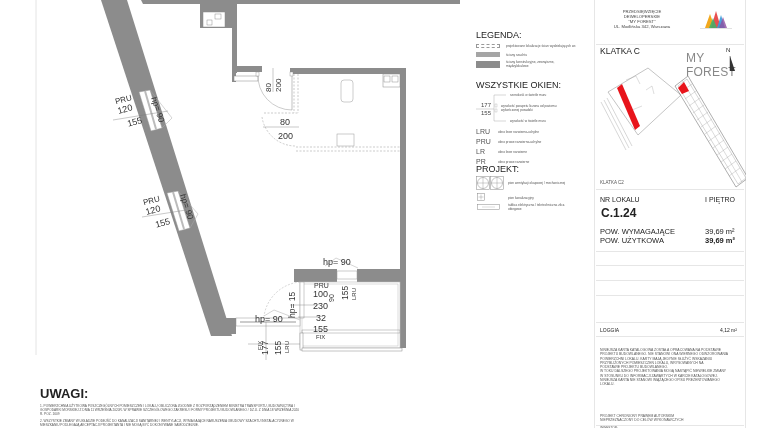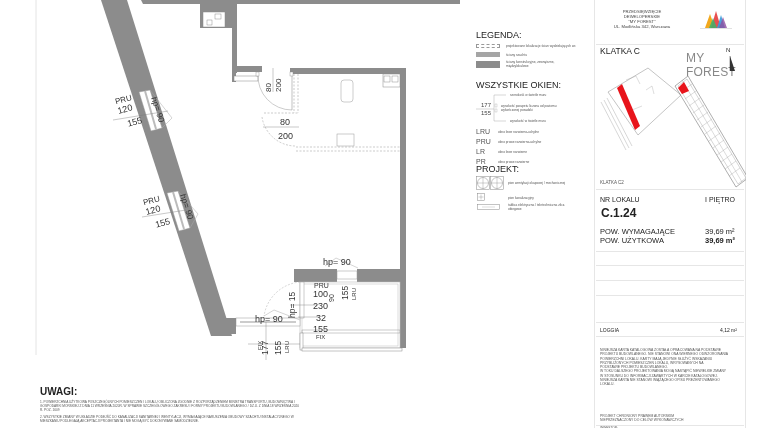--- a/index.html
+++ b/index.html
@@ -157,21 +157,21 @@
     <g transform="translate(281,355) rotate(-90)">
       <text class="plan-text" x="0" y="0" font-size="8.5">155</text>
     </g>
     <g transform="translate(289,353) rotate(-90)">
       <text class="plan-text" x="0" y="0" font-size="6">LRU</text>
     </g>
   </svg>
 </div>
 
 <div class="abs" style="left:40px;top:386px;width:260px;">
-  <div style="font-weight:bold;font-size:10px;color:#222;margin-bottom:3px;">UWAGI:</div>
+  <div style="font-weight:bold;font-size:13px;color:#222;margin-bottom:3px;">UWAGI:</div>
   <div class="tiny" style="margin-bottom:2px;">1. POWIERZCHNIA UŻYTKOWA POSZCZEGÓLNYCH POMIESZCZEŃ I LOKALU OBLICZONA ZGODNIE Z ROZPORZĄDZENIEM MINISTRA TRANSPORTU, BUDOWNICTWA I GOSPODARKI MORSKIEJ Z DNIA 11 WRZEŚNIA 2020R. W SPRAWIE SZCZEGÓŁOWEGO ZAKRESU I FORMY PROJEKTU BUDOWLANEGO / DZ.U. Z DNIA 18 WRZEŚNIA 2020 R. POZ. 1609</div>
   <div class="tiny">2. WSZYSTKIE ZMIANY W UKŁADZIE PODEJŚĆ DO KANALIZACJI SANITARNEJ I WENTYLACJI, WYMAGAJĄCE NARUSZENIA OBUDOWY SZACHTU INSTALACYJNEGO W MIESZKANIU PODLEGAJĄ AKCEPTACJI PROJEKTANTA I NIE MOGĄ BYĆ DOKONYWANE SAMODZIELNIE.</div>
 </div>
 
 <div class="abs" style="left:476px;top:30px;width:112px;">
   <div class="legend-title">LEGENDA:</div>
   <div class="lg-row" style="top:14px;left:0;">
     <div style="width:24px;height:4px;border:0.6px dashed #999;margin-right:6px;"></div>
     <div class="lg-desc" style="width:74px;">projektowane lokalizacje ścian wydzielających wc</div>
   </div>

